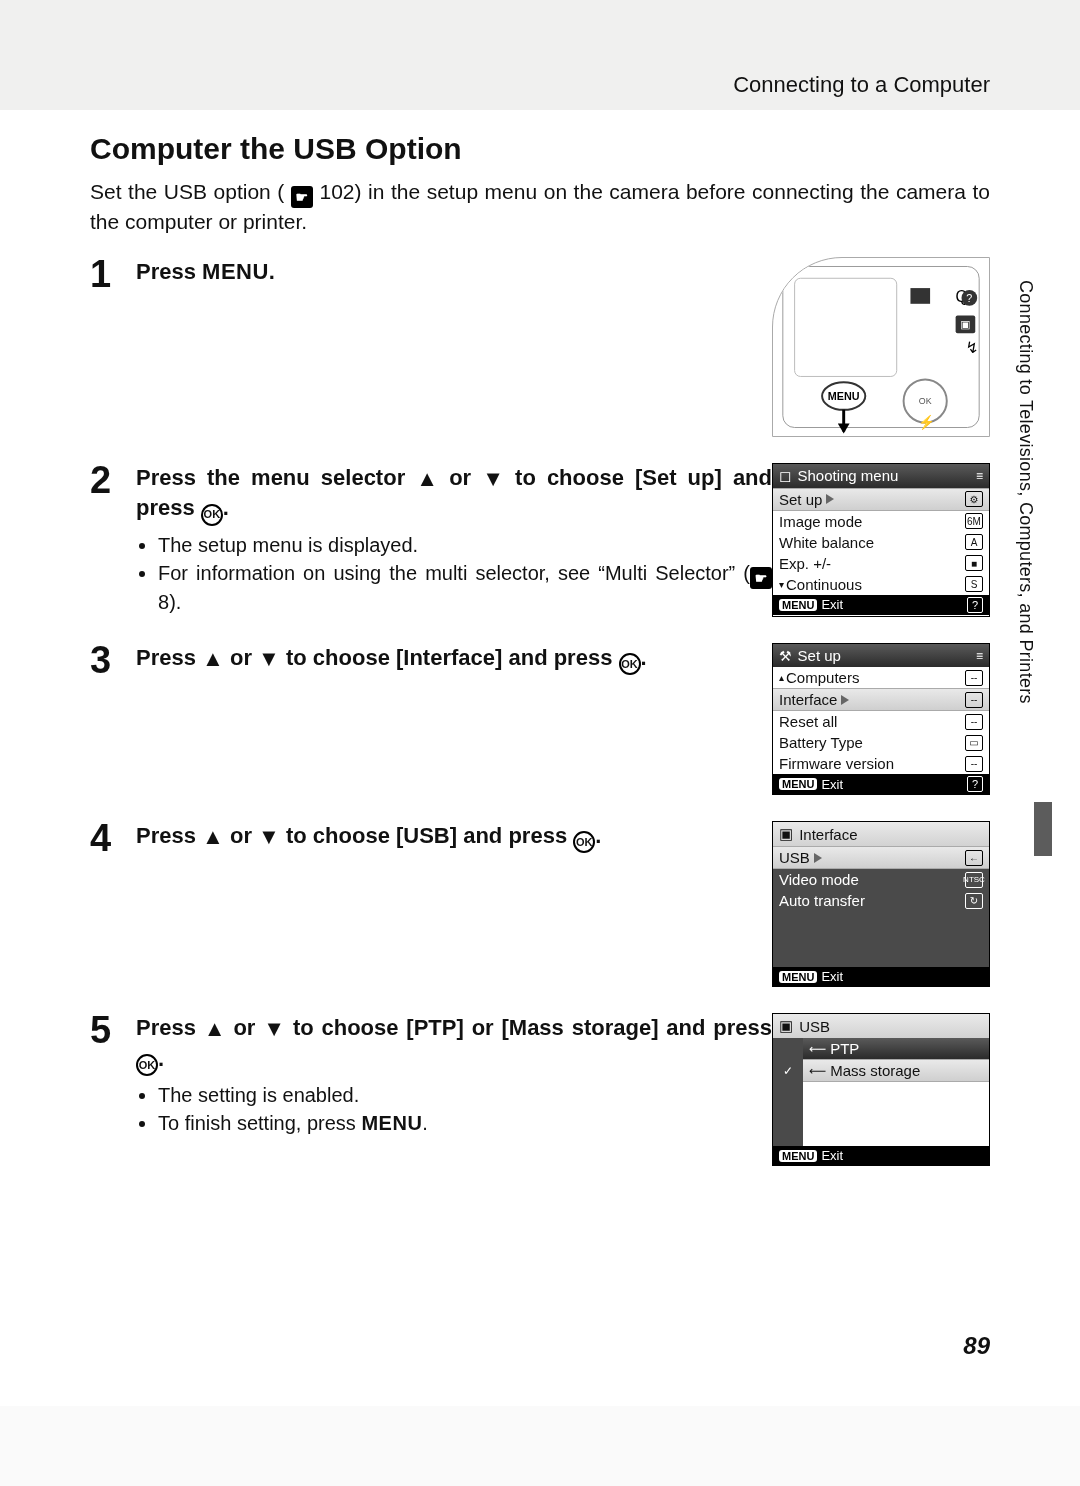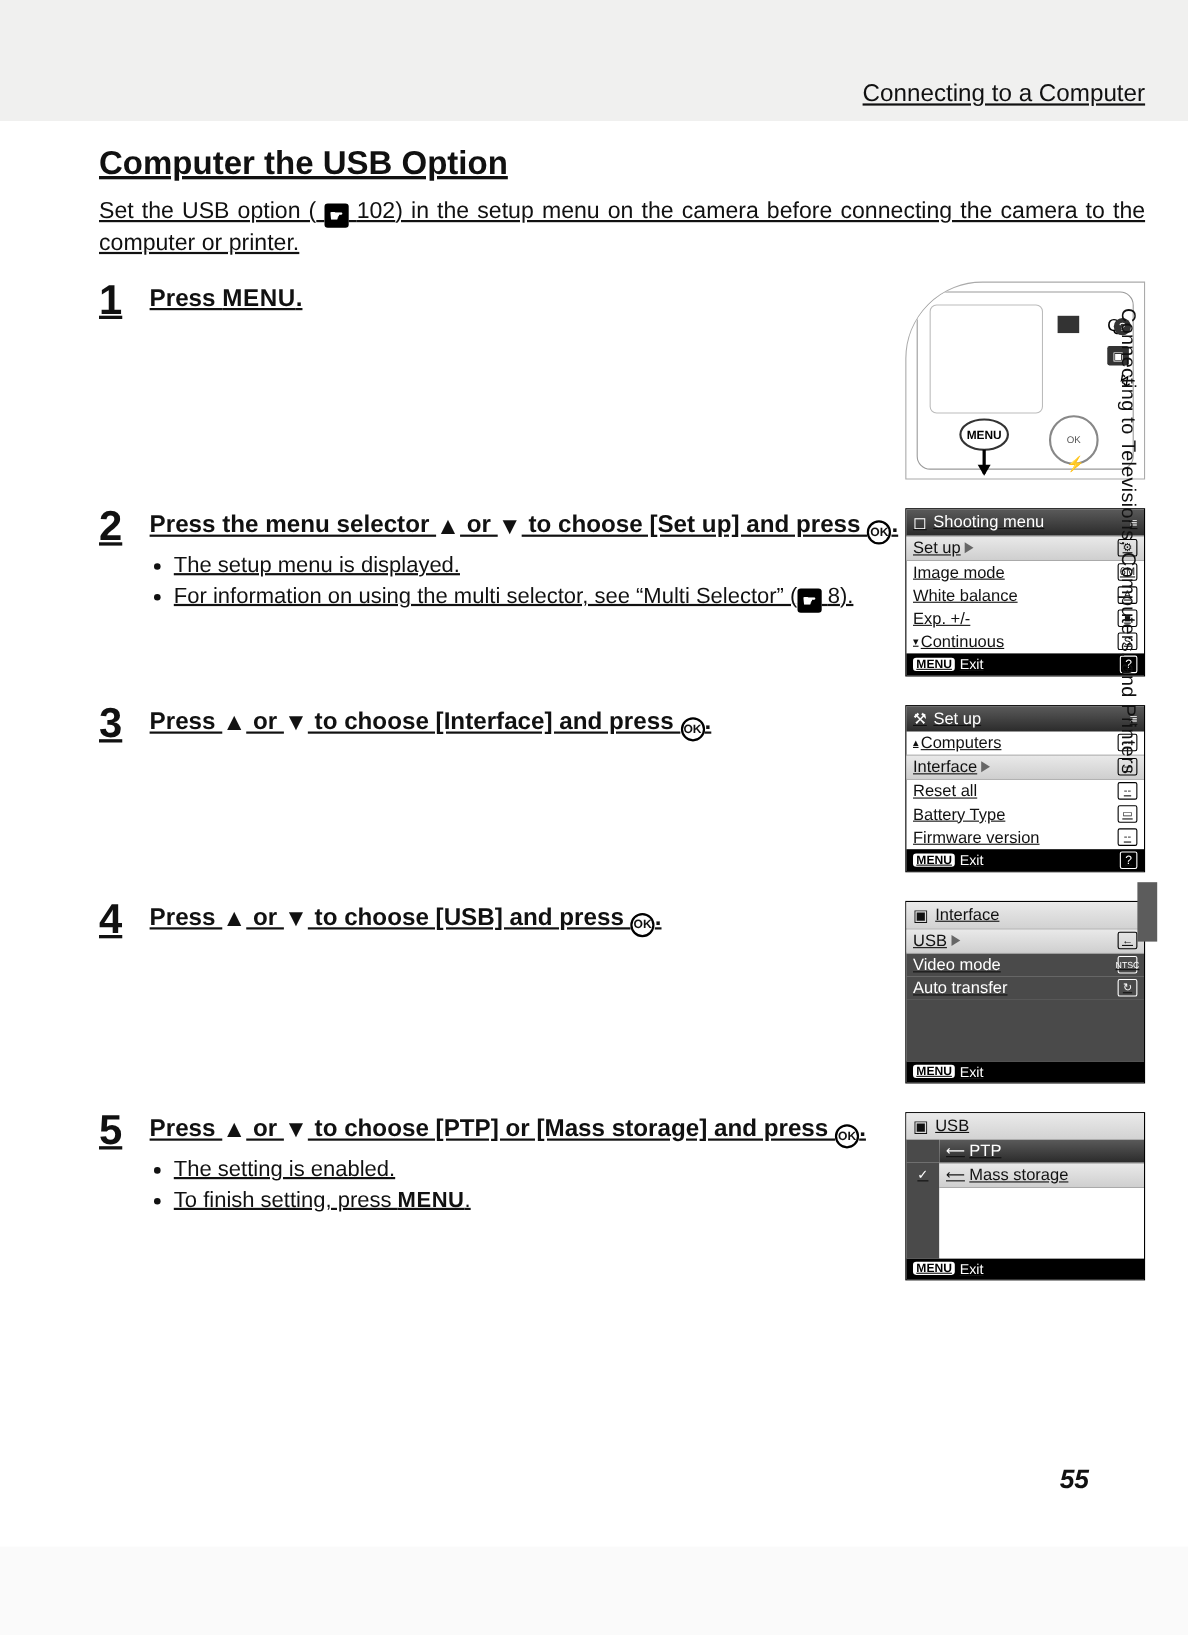--- a/index.html
+++ b/index.html
@@ -1,23 +1,22 @@
 <!DOCTYPE html>
 <html><head>
 <meta charset="utf-8">
 <style>
   * { box-sizing: border-box; margin: 0; padding: 0; }
   html, body { width: 1080px; height: 1486px; font-family: "Helvetica Neue", Arial, sans-serif; color: #111; }
   body { background: #fafafa; }
   .page {
     width: 1080px; height: 1406px;
-    padding: 72px 39px 50px 90px;
+    padding: 72px 90px 50px 90px;
     background: linear-gradient(to bottom, #f0f0ef 0, #f0f0ef 110px, #ffffff 110px, #ffffff 100%);
     position: relative;
-    text-decoration: underline;
   }
   .breadcrumb { text-align: right; font-size: 22px; margin-bottom: 34px; }
   .title { font-size: 30px; font-weight: 700; margin-bottom: 12px; }
   .intro { font-size: 21px; line-height: 1.35; text-align: justify; margin-bottom: 20px; }
   .pageref-icon {
     display: inline-flex; align-items: center; justify-content: center;
     width: 22px; height: 22px; background: #000; color: #fff; font-size: 14px;
     border-radius: 3px; vertical-align: -3px; font-weight: 700;
   }
   ol.steps { list-style: none; }
@@ -307,15 +306,15 @@
               <span>Exit</span>
             </div>
         </div>
       </div>
     </li>
 
   </ol>
 
   <div class="side-label">Connecting to Televisions, Computers, and Printers</div>
   <div class="side-tab"></div>
-  <div class="page-num">55</div>
+  <div class="page-num">89</div>
 
 </div>
 
 </body></html>

